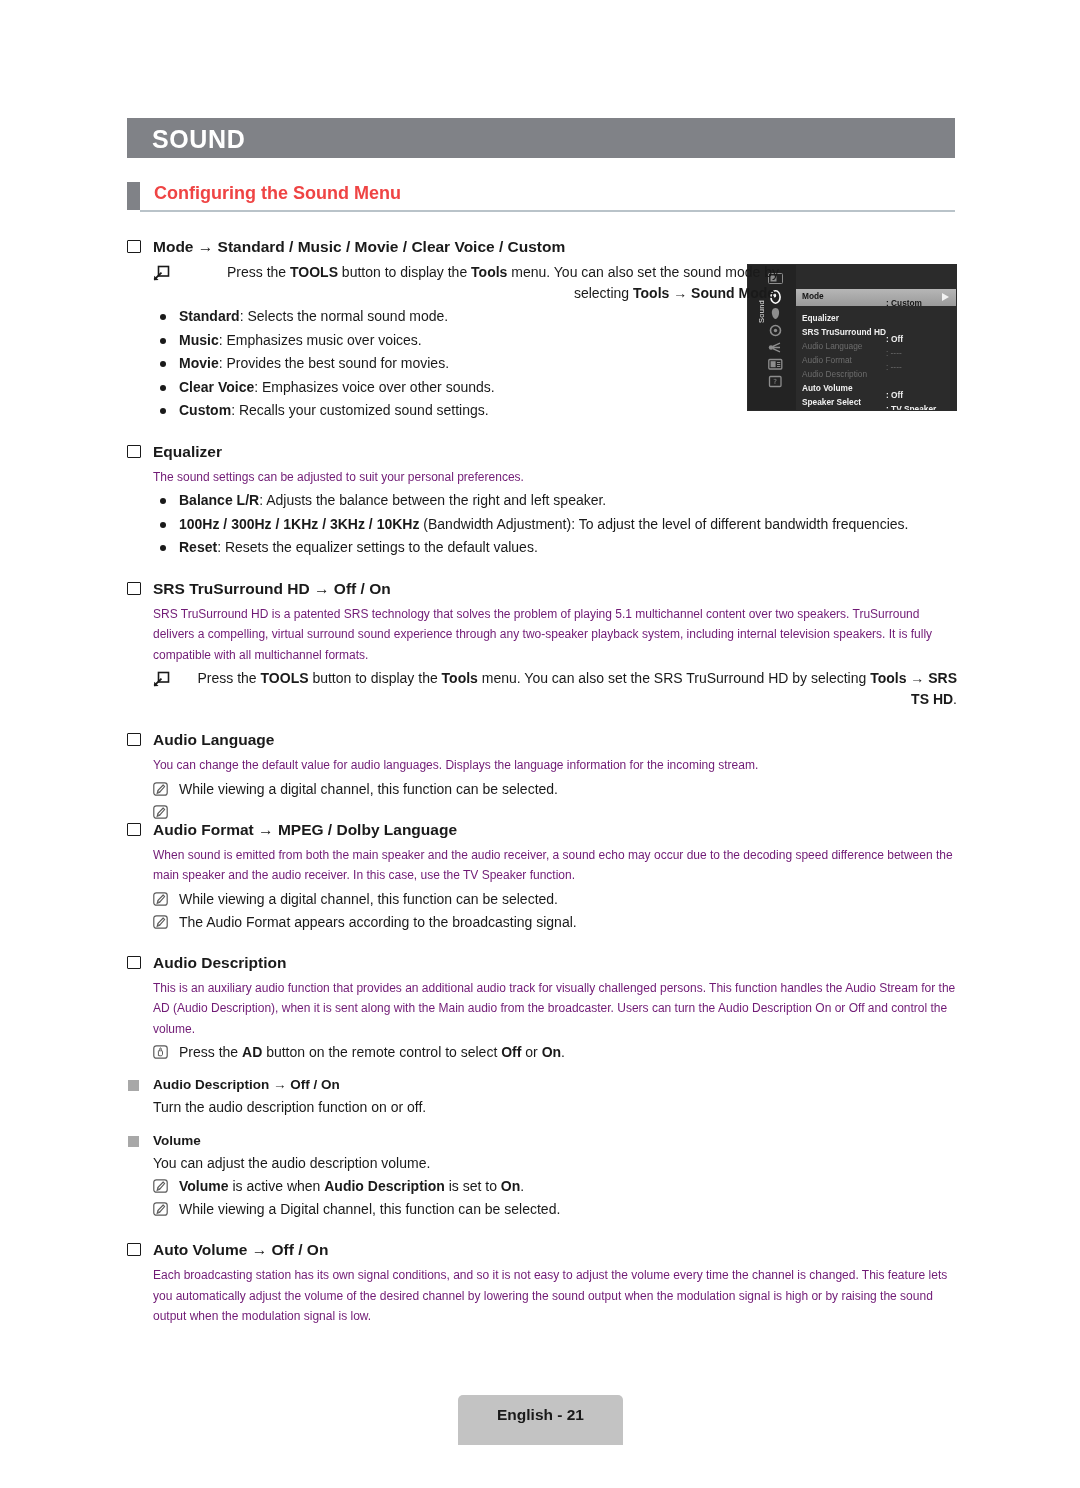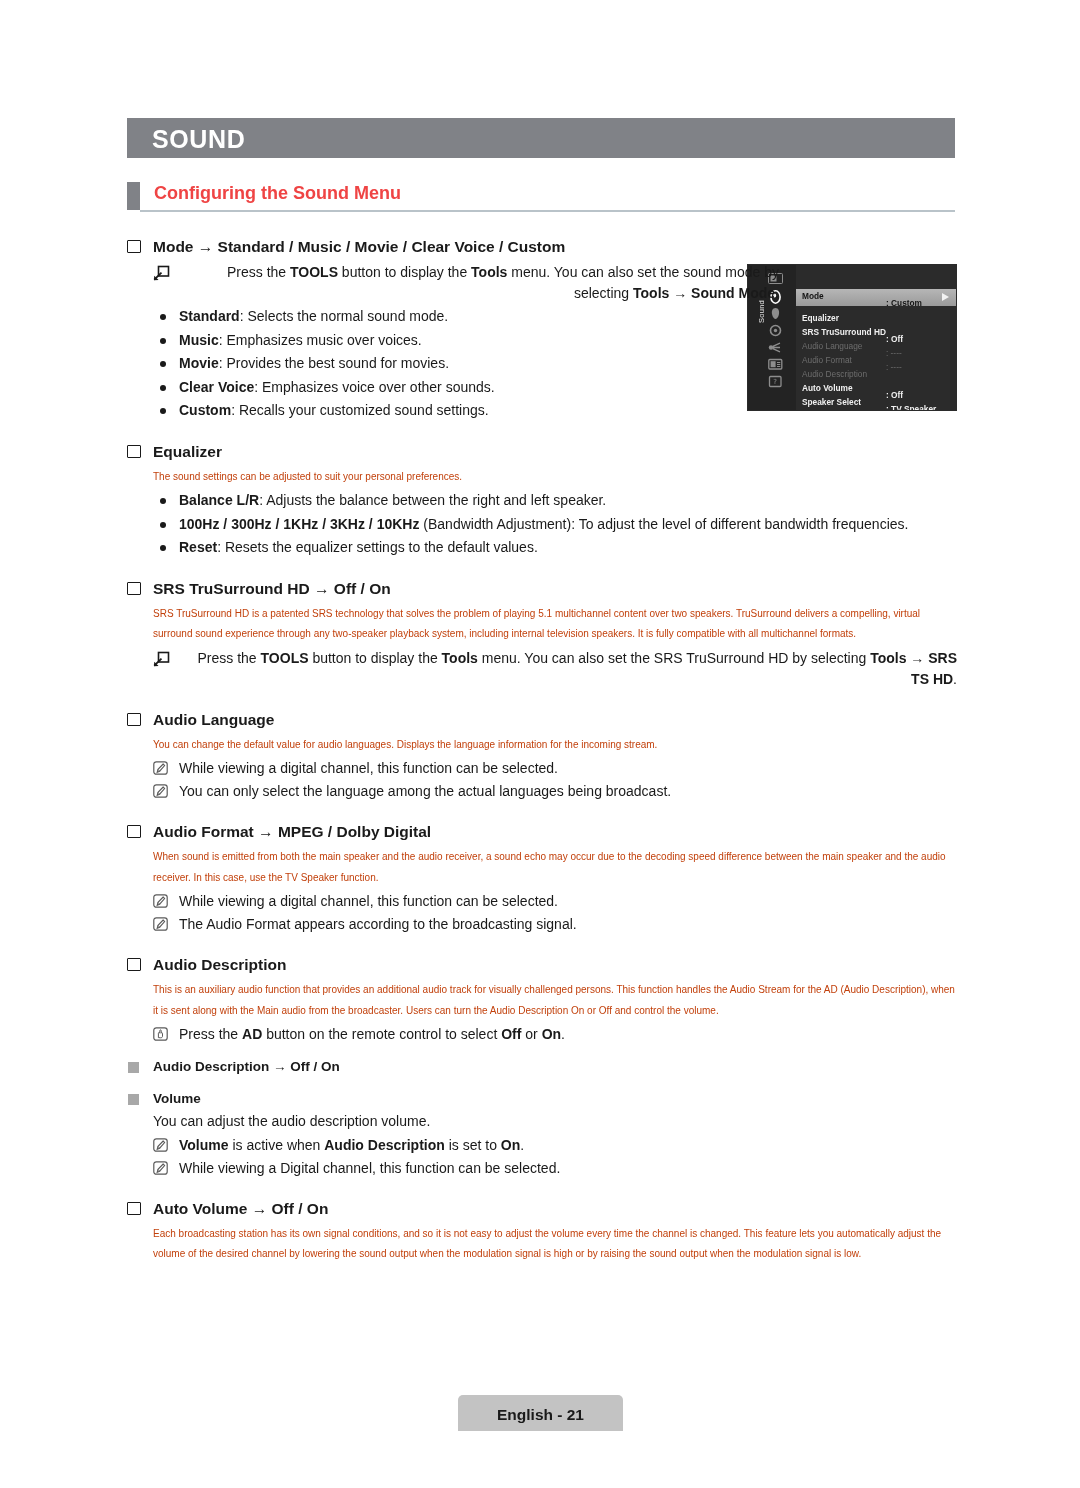--- a/index.html
+++ b/index.html
@@ -108,23 +108,23 @@
     top: -3px;
     width: 11px;
     height: 2px;
     background: transparent;
   }
 
   
   .para {
     margin: 0 0 3px 0;
     padding-left: 26px;
-    font-size: 10px;
+    font-size: 12px;
     line-height: 20.5px;
-    color: #c2410c;
+    color: #701a75;
   }
 
   
   .bullet {
     position: relative;
     margin: 0 0 2px 0;
     padding-left: 52px;
     font-size: 14px;
     line-height: 21.5px;
   }
@@ -271,21 +271,21 @@
   .osd-item.sel .lbl, .osd-item.sel .val { color: #141414; font-weight: bold; }
   .osd-item.dim .lbl, .osd-item.dim .val { color: #6d6d6d; }
   .osd-item.bold .lbl, .osd-item.bold .val { font-weight: bold; }
 
   
   .footer {
     position: absolute;
     left: 458px;
     top: 1395px;
     width: 165px;
-    height: 36px;
+    height: 50px;
     background: #c3c3c3;
     border-radius: 5px 5px 0 0;
   }
   .footer .footer-text {
     position: absolute;
     left: 0; top: 11px;
     width: 165px;
     text-align: center;
     font-size: 15.5px;
     font-weight: bold;
@@ -497,30 +497,29 @@
       <span>While viewing a digital channel, this function can be selected.</span>
     </div>
     <div class="noterow">
       <span class="ico">
         <svg width="15" height="14" viewBox="0 0 15 14">
             <rect x="0.8" y="0.8" width="13.4" height="12.4" rx="2.5" fill="none" stroke="#5a5a5a" stroke-width="1.2"></rect>
             <path d="M10.2 3 L5 8.4 L4.2 11.2 L6.6 10.2 L11.6 4.6 Z" fill="none" stroke="#5a5a5a" stroke-width="1.1"></path>
             <path d="M5 8.4 L6.6 10.2" stroke="#5a5a5a" stroke-width="0.9"></path>
           </svg>
       </span>
-      <span>You can only select the language among the actual languages being broadcast.</span>
     </div>
 
     <div class="gap-md"></div>
 
     <div class="topic">
       <span class="topic-icon"></span>
       <span>Audio Format</span>
       <span class="arrow">→</span>
-      <span>MPEG / Dolby Digital</span>
+      <span>MPEG / Dolby Language</span>
     </div>
     <div class="para">When sound is emitted from both the main speaker and the audio receiver, a sound echo may occur due to the decoding speed difference between the main speaker and the audio receiver. In this case, use the TV Speaker function.</div>
 
     <div class="noterow">
       <span class="ico">
         <svg width="15" height="14" viewBox="0 0 15 14">
             <rect x="0.8" y="0.8" width="13.4" height="12.4" rx="2.5" fill="none" stroke="#5a5a5a" stroke-width="1.2"></rect>
             <path d="M10.2 3 L5 8.4 L4.2 11.2 L6.6 10.2 L11.6 4.6 Z" fill="none" stroke="#5a5a5a" stroke-width="1.1"></path>
             <path d="M5 8.4 L6.6 10.2" stroke="#5a5a5a" stroke-width="0.9"></path>
           </svg>
@@ -557,20 +556,21 @@
     </div>
 
     <div class="gap-sm"></div>
 
     <div class="subtopic">
       <span class="sq"></span>
       <span>Audio Description</span>
       <span class="arrow">→</span>
       <span>Off / On</span>
     </div>
+    <div class="subpara">Turn the audio description function on or off.</div>
 
     <div class="gap-sm"></div>
 
     <div class="subtopic">
       <span class="sq"></span>
       <span>Volume</span>
     </div>
     <div class="subpara">You can adjust the audio description volume.</div>
 
     <div class="noterow">

